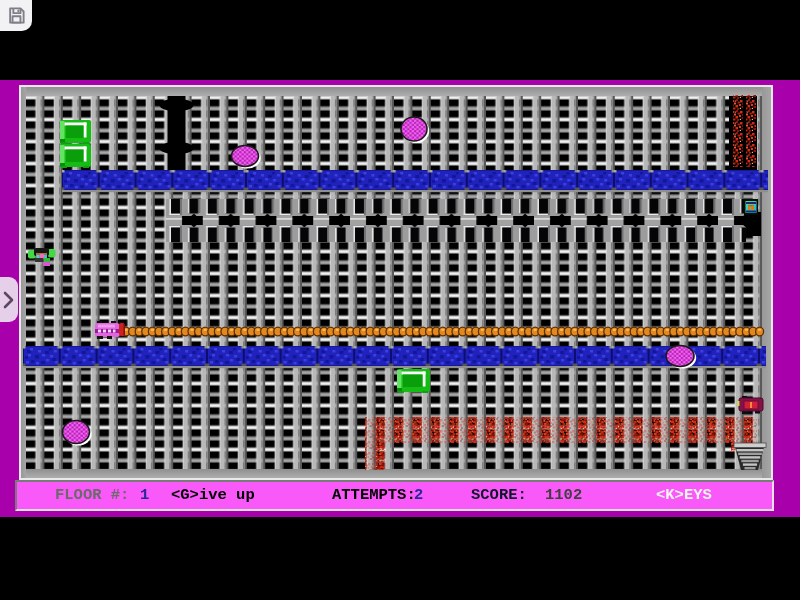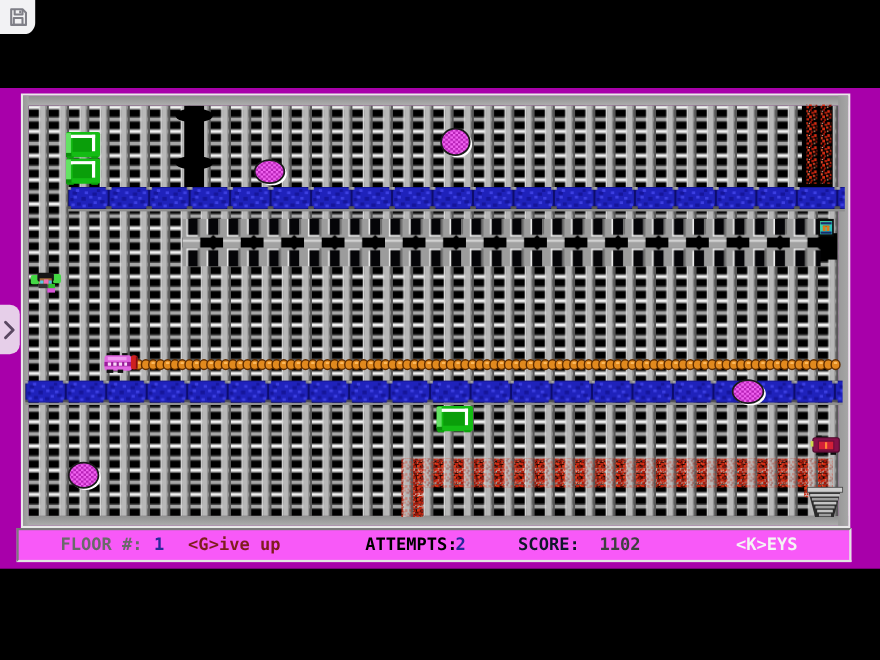--- a/index.html
+++ b/index.html
@@ -1,18 +1,18 @@
 <!DOCTYPE html>
 <html><head>
 <meta charset="utf-8">
 <style>
   html,body{margin:0;padding:0;}
   body{width:800px;height:600px;background:#000;overflow:hidden;position:relative;
        font-family:"DejaVu Sans Mono","Liberation Mono",monospace;}
-  #stage{position:absolute;left:0;top:0;width:800px;height:600px;}
+  #stage{position:absolute;left:0;top:0;width:800px;height:600px;font-family:Liberation Mono, monospace;}
   
   #save-btn{position:absolute;left:0;top:0;width:32px;height:31px;background:#f2f2f4;
             border:0;border-radius:0 0 10px 0;cursor:pointer;display:flex;
             align-items:center;justify-content:center;padding:0;}
   
   #side-tab{position:absolute;left:0;top:277px;width:18px;height:45px;background:#e6cfe9;
             border:0;border-radius:0 9px 9px 0;cursor:pointer;display:flex;
             align-items:center;justify-content:center;padding:0 2px 0 0;}
   
   #status-bar{position:absolute;left:15px;top:480px;width:759px;height:31px;
@@ -452,20 +452,20 @@
 
   <button id="side-tab">
     <svg width="12" height="20" viewBox="0 0 12 20" fill="none" stroke="#5a4862" stroke-width="2.6" stroke-linecap="round" stroke-linejoin="round">
       <path d="M3 3 L10 10 L3 17"></path>
     </svg>
   </button>
 
   <div id="status-bar">
       <span class="seg" style="left: 38px; color: rgb(106, 106, 106);">FLOOR #:</span>
       <span class="seg" style="left: 123px; color: rgb(40, 40, 154);">1</span>
-      <span class="seg" style="left: 154px; color: #7f1d1d;">&lt;G&gt;ive up</span>
+      <span class="seg" style="left: 154px; color: #000000;">&lt;G&gt;ive up</span>
       <span class="seg" style="left: 315px; color: #000000;">ATTEMPTS:</span>
       <span class="seg" style="left: 397px; color: rgb(40, 40, 154);">2</span>
       <span class="seg" style="left: 454px; color: #0f172a;">SCORE:</span>
       <span class="seg" style="left: 528px; color: #404040;">1102</span>
-      <span class="seg" style="left: 639px; color: rgb(244, 244, 244); margin-left: 13px;">&lt;K&gt;EYS</span>
+      <span class="seg" style="left: 639px; color: rgb(244, 244, 244);">&lt;K&gt;EYS</span>
     </div>
 </div>
 
 </body></html>

